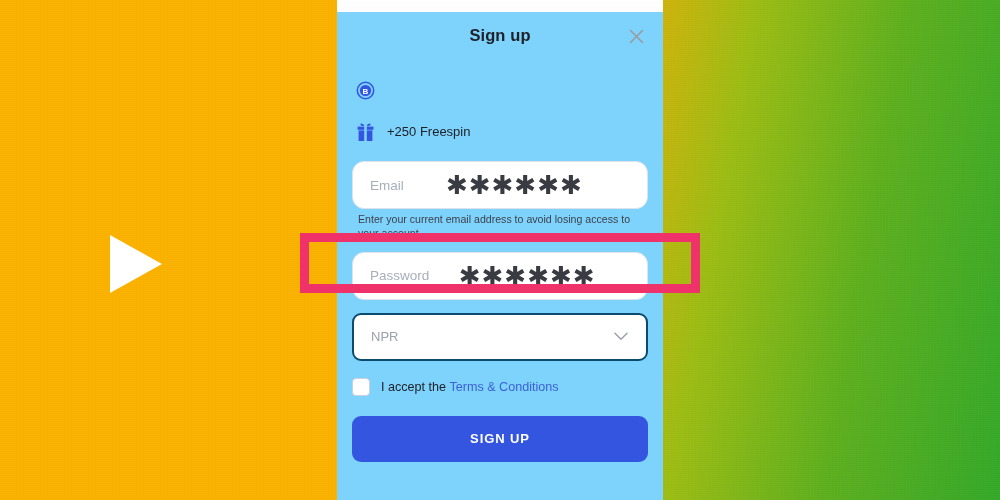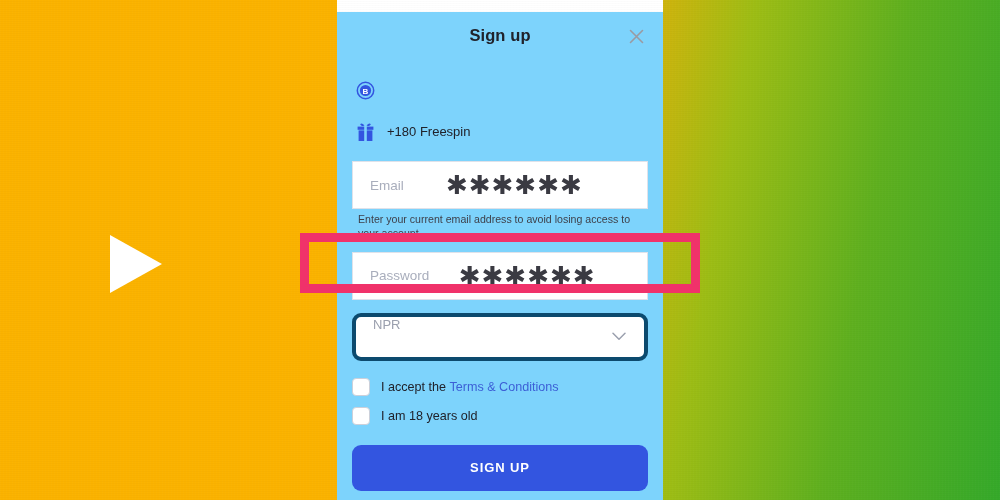--- a/index.html
+++ b/index.html
@@ -117,21 +117,21 @@
   }
 
   
   .fields {
     padding: 9px 15px 0 15px;
   }
   .field {
     position: relative;
     height: 48px;
     border: 1px solid #dfe2ea;
-    border-radius: 0;
+    border-radius: 12px;
     background: #fff;
     display: flex;
     align-items: center;
     box-sizing: border-box;
     margin-bottom: 0;
   }
   .field-placeholder {
     font-size: 13.5px;
     color: #a9aebc;
     padding-left: 17px;
@@ -154,24 +154,25 @@
     line-height: 1.32;
     padding: 4px 2px 0 6px;
   }
   .spacer-10 { height: 11px; }
   .spacer-13 { height: 13px; }
 
   
   .select-field {
     position: relative;
     height: 48px;
-    border: 4px solid #0c4a6e;
+    border: 2px solid #0c4a6e;
     border-radius: 9px;
     background: #fff;
     display: flex;
+    align-items: center;
     box-sizing: border-box;
   }
   .select-value {
     font-size: 13px;
     color: #9ba0ae;
     padding-left: 17px;
   }
   .chevron-icon {
     position: absolute;
     right: 17px;
@@ -280,21 +281,21 @@
         <span class="bonus-icon">
           <svg width="19" height="20" viewBox="0 0 19 20" aria-hidden="true">
             <path d="M4.2 2.2c1.2-1.5 3.1-.5 4.2 1.6-2 .4-3.6.1-4.2-1.6z" fill="#3355e0"></path>
             <path d="M14.8 2.2c-1.2-1.5-3.1-.5-4.2 1.6 2 .4 3.6.1 4.2-1.6z" fill="#3355e0"></path>
             <rect x="1.6" y="4.6" width="6.6" height="3.2" fill="#3355e0"></rect>
             <rect x="10.8" y="4.6" width="6.6" height="3.2" fill="#3355e0"></rect>
             <rect x="2.6" y="8.4" width="5.6" height="10.6" fill="#3355e0"></rect>
             <rect x="10.8" y="8.4" width="5.6" height="10.6" fill="#3355e0"></rect>
           </svg>
         </span>
-        <span class="bonus-text">+180 Freespin</span>
+        <span class="bonus-text">+250 Freespin</span>
       </div>
 
     </div>
 
     <div class="fields">
 
       <div class="field">
         <span class="field-placeholder">Email</span>
         <span class="field-masked">✱✱✱✱✱✱</span>
       </div>
@@ -320,24 +321,20 @@
 
     </div>
 
     <div class="checks">
 
       <div class="check-row">
         <span class="checkbox"></span>
         <span class="check-label"><span>I accept the </span><span class="check-link">Terms &amp; Conditions</span></span>
       </div>
 
-      <div class="check-row">
-        <span class="checkbox"></span>
-        <span class="check-label">I am 18 years old</span>
-      </div>
 
     </div>
 
     <div class="submit-wrap">
       <button class="submit-btn">SIGN UP</button>
     </div>
 
   </div>
 
   <div class="annotation-box"></div>

